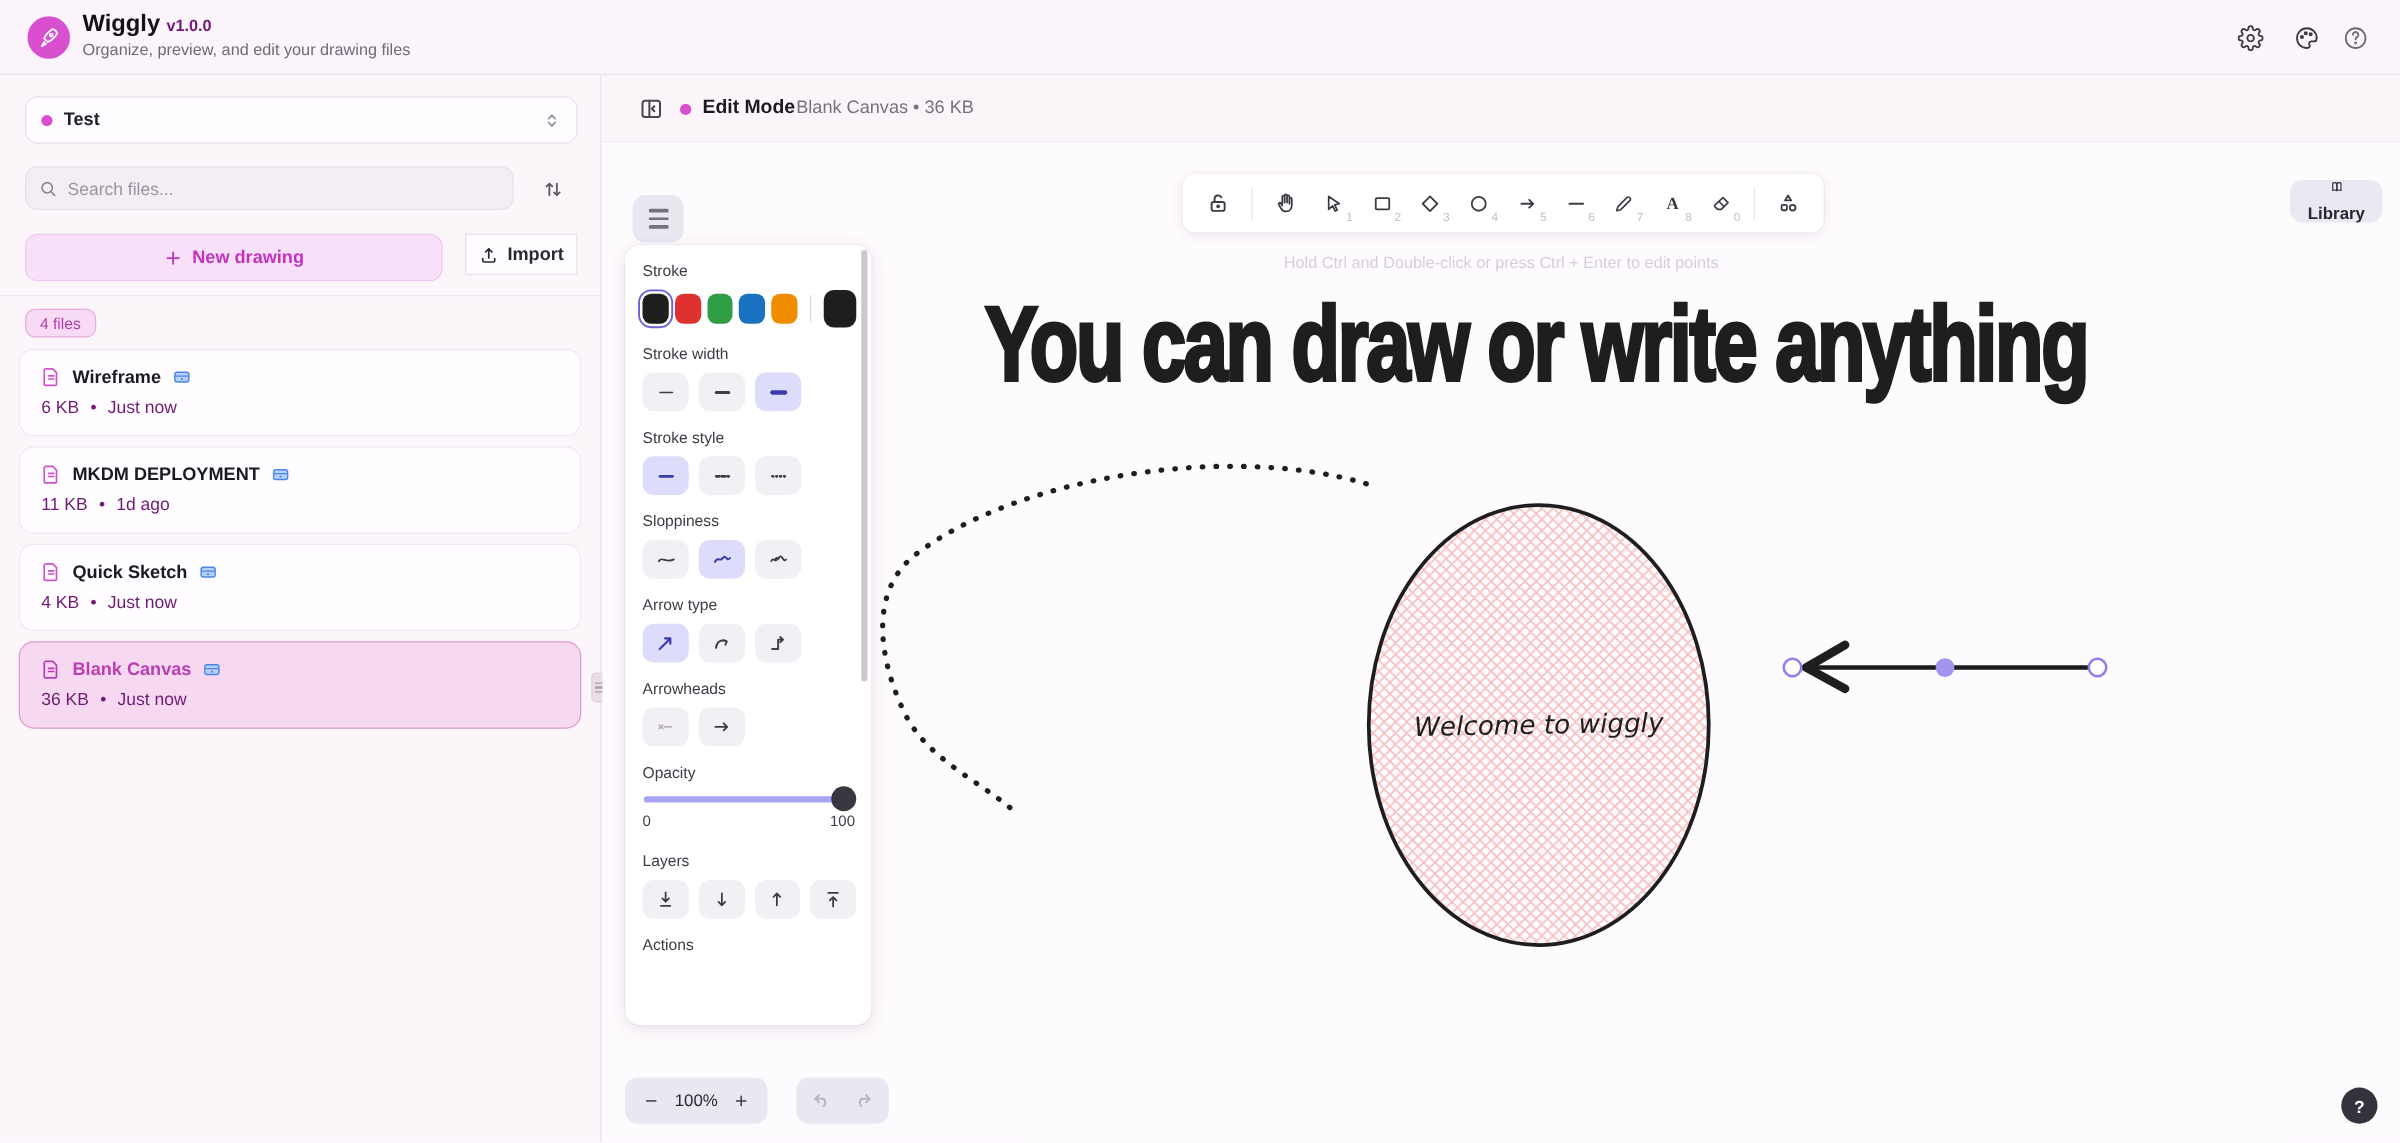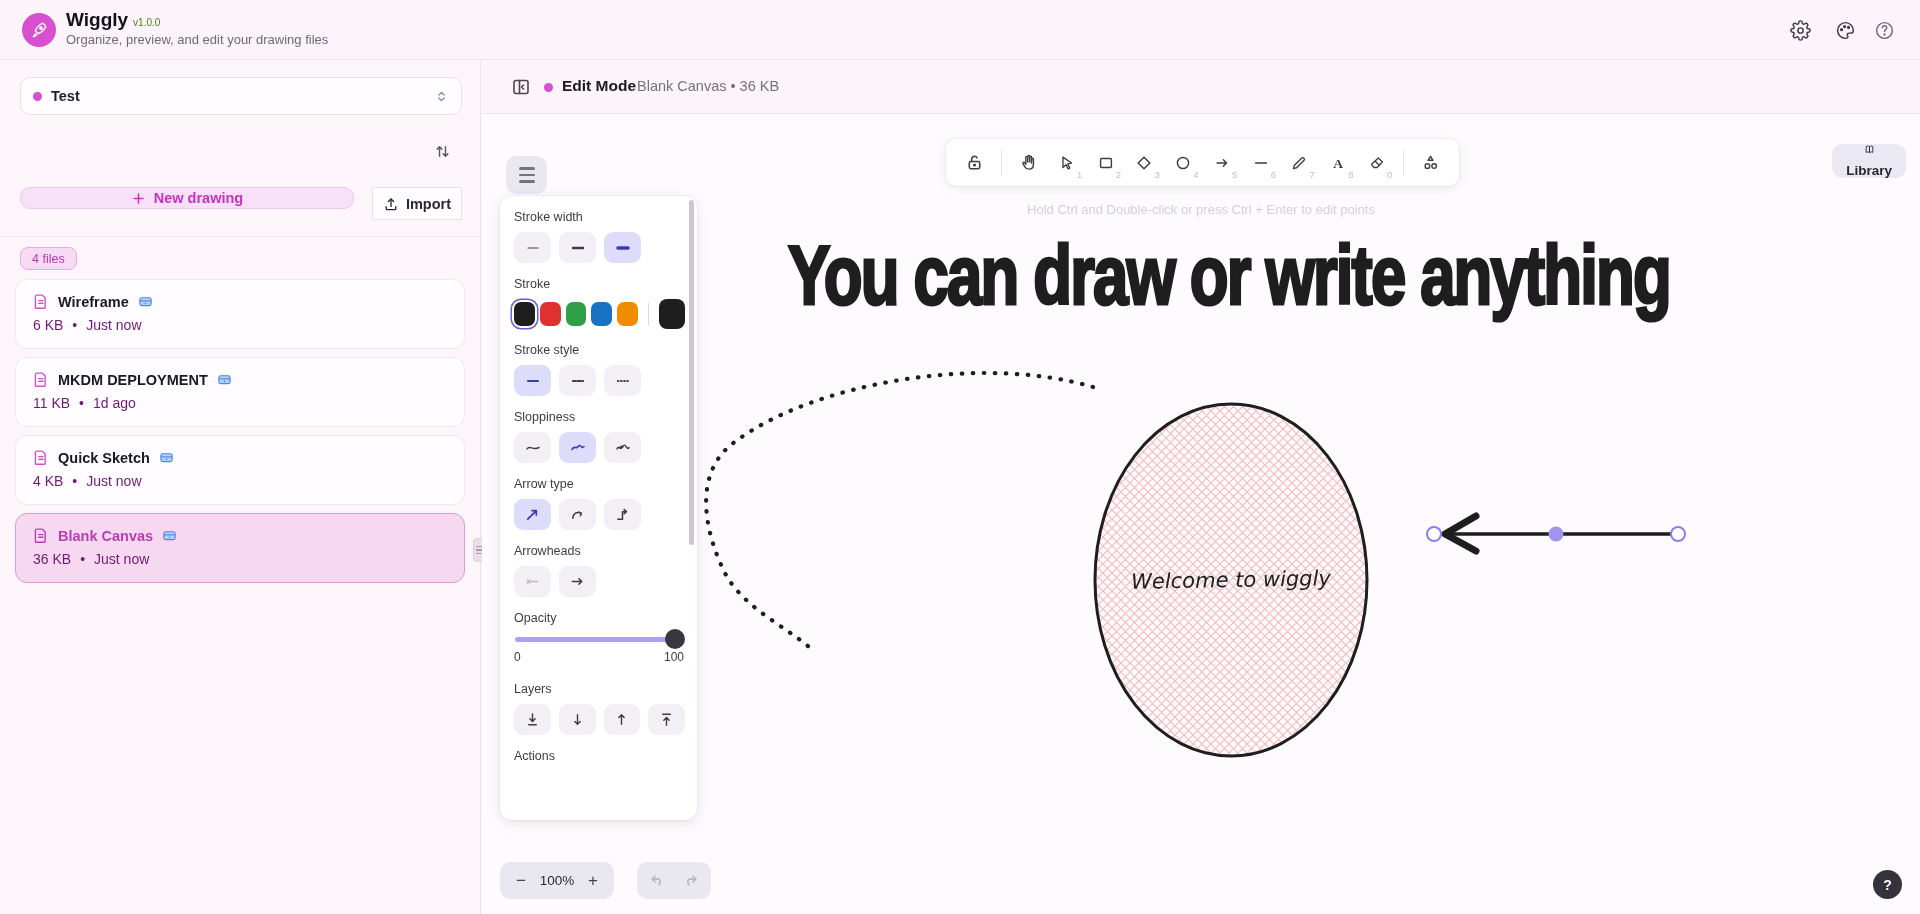--- a/index.html
+++ b/index.html
@@ -3,34 +3,34 @@
 <meta charset="utf-8">
 <style>
   * { margin:0; padding:0; box-sizing:border-box; }
   html,body { width:1920px; height:914px; overflow:hidden; }
   body { font-family:"Liberation Sans", sans-serif; background:#fbf4fa; color:#2b2730; position:relative; }
 
   
   #app-header { position:absolute; left:0; top:0; width:1920px; height:60px; background:#fbf4fa; border-bottom:1px solid #eee3ed; z-index:5; }
   .logo-circle { position:absolute; left:22px; top:13px; width:34px; height:34px; border-radius:50%; background:#d84fd0; display:flex; align-items:center; justify-content:center; color:#fff; }
   .app-title { position:absolute; left:66px; top:9px; font-size:19px; font-weight:bold; color:#141118; }
-  .app-version { font-size:10px; font-weight:normal; color:#4d7c0f; margin-left:5px; }
+  .app-version { font-size:13px; font-weight:bold; color:#701a75; margin-left:5px; }
   .app-subtitle { position:absolute; left:66px; top:32px; font-size:13px; color:#6f6a78; }
   .hdr-icon { position:absolute; top:16px; width:28px; height:28px; display:flex; align-items:center; justify-content:center; color:#3e3945; cursor:pointer; }
 
   
   #sidebar { position:absolute; left:0; top:60px; width:481px; height:854px; background:#fcf6fb; border-right:1px solid #eee3ed; }
   .select-box { position:absolute; left:20px; top:17px; width:442px; height:38px; background:#fffdff; border:1px solid #e9dfe8; border-radius:10px; display:flex; align-items:center; padding:0 12px; gap:9px; cursor:pointer; }
   .pink-dot { width:9px; height:9px; border-radius:50%; background:#d84fd0; }
   .select-label { font-size:14.5px; font-weight:600; color:#23202a; flex:1; }
   .search-wrap { position:absolute; left:20px; top:73px; width:391px; height:35px; background:#f4eef4; border:1px solid #e9dfe8; border-radius:10px; display:flex; align-items:center; padding:0 10px; gap:8px; }
   .search-input { border:none; outline:none; background:transparent; font-size:14px; color:#4a4552; width:100%; font-family:"Liberation Sans",sans-serif; }
   .search-input::placeholder { color:#9a93a1; }
   .sort-btn { position:absolute; left:429px; top:78px; width:26px; height:26px; display:flex; align-items:center; justify-content:center; color:#5c5765; cursor:pointer; }
-  .new-drawing-btn { position:absolute; left:20px; top:127px; width:334px; height:22px; background:#f8e1f8; border:1px solid #efc8ed; border-radius:10px; display:flex; align-items:center; justify-content:center; gap:8px; color:#c433c0; font-size:14.5px; font-weight:600; cursor:pointer; }
+  .new-drawing-btn { position:absolute; left:20px; top:127px; width:334px; height:38px; background:#f8e1f8; border:1px solid #efc8ed; border-radius:10px; display:flex; align-items:center; justify-content:center; gap:8px; color:#c433c0; font-size:14.5px; font-weight:600; cursor:pointer; }
   .import-btn { position:absolute; left:372px; top:127px; width:90px; height:33px; background:#fffdff; border:1px solid #e9dfe8; border-radius:0; display:flex; align-items:center; justify-content:center; gap:7px; color:#2b2730; font-size:14.5px; font-weight:600; cursor:pointer; }
   .sidebar-divider { position:absolute; left:0; top:176px; width:481px; height:1px; background:#efe4ee; }
   .files-badge { position:absolute; left:20px; top:187px; height:23px; padding:0 11px; background:#f7daf3; border:1px solid #e7abdd; border-radius:8px; font-size:12.5px; color:#b13fae; display:flex; align-items:center; }
   .file-card { position:absolute; left:15px; width:450px; height:70px; background:#fffdff; border:1px solid #f0e7f0; border-radius:12px; padding:13px 16px; cursor:pointer; }
   .file-card.selected { background:#f6d9f0; border-color:#dd9bd4; }
   .file-row1 { display:flex; align-items:center; gap:9px; }
   .file-name { font-size:14.5px; font-weight:bold; color:#1c1922; }
   .file-card.selected .file-name { color:#bc3cb4;text-align:right; }
   .file-meta { margin-top:7px; margin-left:1px; font-size:14px; color:#701a75; display:flex; gap:9px; align-items:center; }
   .resize-grip { position:absolute; left:473px; top:478px; width:12px; height:24px; background:#eadfe9; border:1px solid #ddd0dc; border-radius:4px; display:flex; flex-direction:column; align-items:center; justify-content:center; gap:2px; cursor:ew-resize; }
@@ -131,20 +131,27 @@
 
   <div class="select-box">
     <span class="pink-dot"></span>
     <span class="select-label">Test</span>
     <svg width="15" height="15" viewBox="0 0 20 20" fill="none" stroke="#8d8795" stroke-width="1.8" stroke-linecap="round" stroke-linejoin="round">
       <path d="M6.5 8 10 4.5 13.5 8"></path>
         <path d="M6.5 12 10 15.5 13.5 12"></path>
     </svg>
   </div>
 
+  <div class="search-wrap">
+    <svg width="16" height="16" viewBox="0 0 20 20" fill="none" stroke="#8d8795" stroke-width="1.8" stroke-linecap="round">
+      <circle cx="9" cy="9" r="5.5"></circle>
+        <path d="M13.2 13.2 17 17"></path>
+    </svg>
+    <input class="search-input" placeholder="Search files..." style="">
+  </div>
   <div class="sort-btn">
     <svg width="17" height="17" viewBox="0 0 20 20" fill="none" stroke="#5c5765" stroke-width="1.7" stroke-linecap="round" stroke-linejoin="round">
       <path d="M6.5 15.5v-11M3.8 7.2 6.5 4.5l2.7 2.7"></path>
         <path d="M13.5 4.5v11M10.8 12.8l2.7 2.7 2.7-2.7"></path>
     </svg>
   </div>
 
   <div class="new-drawing-btn">
     <svg width="15" height="15" viewBox="0 0 20 20" fill="none" stroke="#c433c0" stroke-width="2" stroke-linecap="round">
         <path d="M10 4v12M4 10h12"></path>
@@ -385,51 +392,51 @@
 
   <div class="library-btn">
     <svg width="17" height="17" viewBox="0 0 20 20" fill="none" stroke="#2b2730" stroke-width="1.6" stroke-linejoin="round">
       <path d="M4 4.5c2-1 4-1 6 .3v10.7c-2-1.3-4-1.3-6-.3Z"></path>
         <path d="M16 4.5c-2-1-4-1-6 .3v10.7c2-1.3 4-1.3 6-.3Z"></path>
     </svg>
     <span>Library</span>
   </div>
 
   <div id="props-panel">
-    <div class="sec">
-      <div class="sec-label">Stroke width</div>
-      <div class="pbtn-row">
-        <div class="pbtn">
-          <svg width="16" height="16" viewBox="0 0 16 16">
-              <path d="M3 8h10" stroke="currentColor" stroke-width="1.2" stroke-linecap="round"></path>
-            </svg>
-        </div>
-        <div class="pbtn">
-          <svg width="16" height="16" viewBox="0 0 16 16">
-              <path d="M3 8h10" stroke="currentColor" stroke-width="2.4" stroke-linecap="round"></path>
-            </svg>
-        </div>
-        <div class="pbtn selected">
-          <svg width="16" height="16" viewBox="0 0 16 16">
-              <path d="M3 8h10" stroke="currentColor" stroke-width="3.6" stroke-linecap="round"></path>
-            </svg>
-        </div>
-      </div>
-    </div>
-
     <div class="sec">
       <div class="sec-label">Stroke</div>
       <div class="swatch-row">
         <div class="swatch selected" style="background: rgb(30, 30, 30);"></div>
         <div class="swatch" style="background: rgb(224, 49, 49);"></div>
         <div class="swatch" style="background: rgb(47, 158, 68);"></div>
         <div class="swatch" style="background: rgb(25, 113, 194);"></div>
         <div class="swatch" style="background: rgb(240, 140, 0);"></div>
         <div class="swatch-sep"></div>
         <div class="cur-swatch" style="background: rgb(30, 30, 30);"></div>
+      </div>
+    </div>
+
+    <div class="sec">
+      <div class="sec-label">Stroke width</div>
+      <div class="pbtn-row">
+        <div class="pbtn">
+          <svg width="16" height="16" viewBox="0 0 16 16">
+              <path d="M3 8h10" stroke="currentColor" stroke-width="1.2" stroke-linecap="round"></path>
+            </svg>
+        </div>
+        <div class="pbtn">
+          <svg width="16" height="16" viewBox="0 0 16 16">
+              <path d="M3 8h10" stroke="currentColor" stroke-width="2.4" stroke-linecap="round"></path>
+            </svg>
+        </div>
+        <div class="pbtn selected">
+          <svg width="16" height="16" viewBox="0 0 16 16">
+              <path d="M3 8h10" stroke="currentColor" stroke-width="3.6" stroke-linecap="round"></path>
+            </svg>
+        </div>
       </div>
     </div>
 
     <div class="sec">
       <div class="sec-label">Stroke style</div>
       <div class="pbtn-row">
         <div class="pbtn selected">
           <svg width="16" height="16" viewBox="0 0 16 16">
               <path d="M3 8h10" stroke="currentColor" stroke-width="2.2" stroke-linecap="round"></path>
             </svg>

